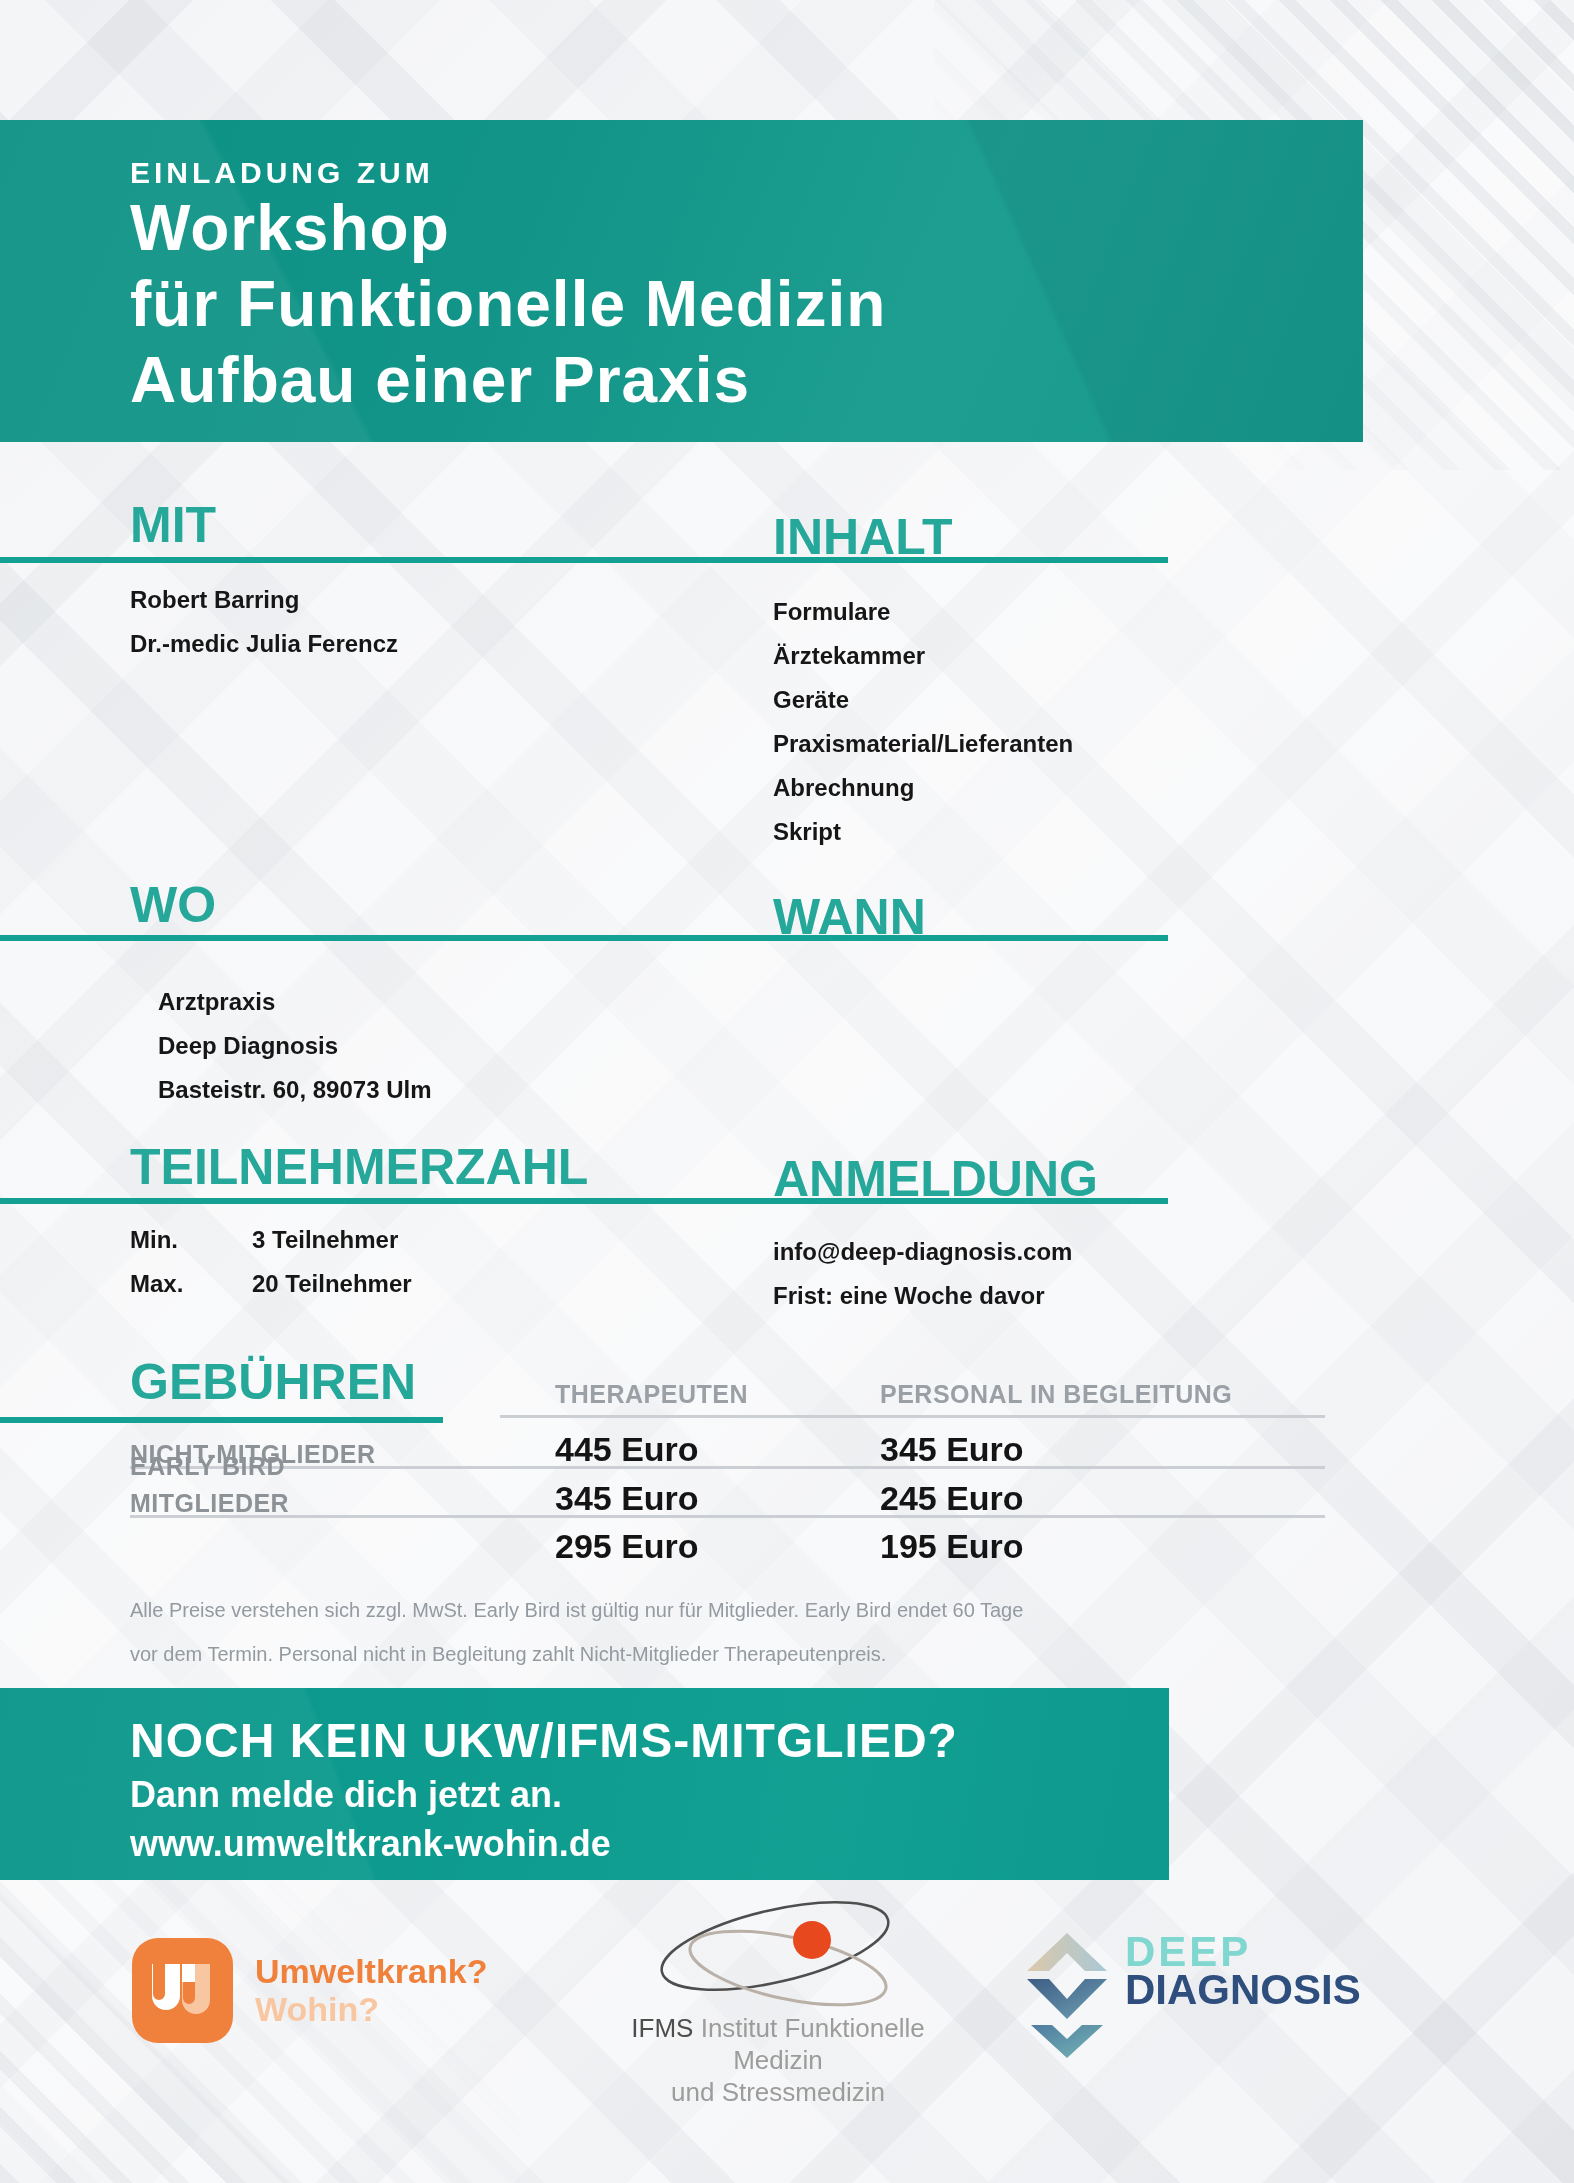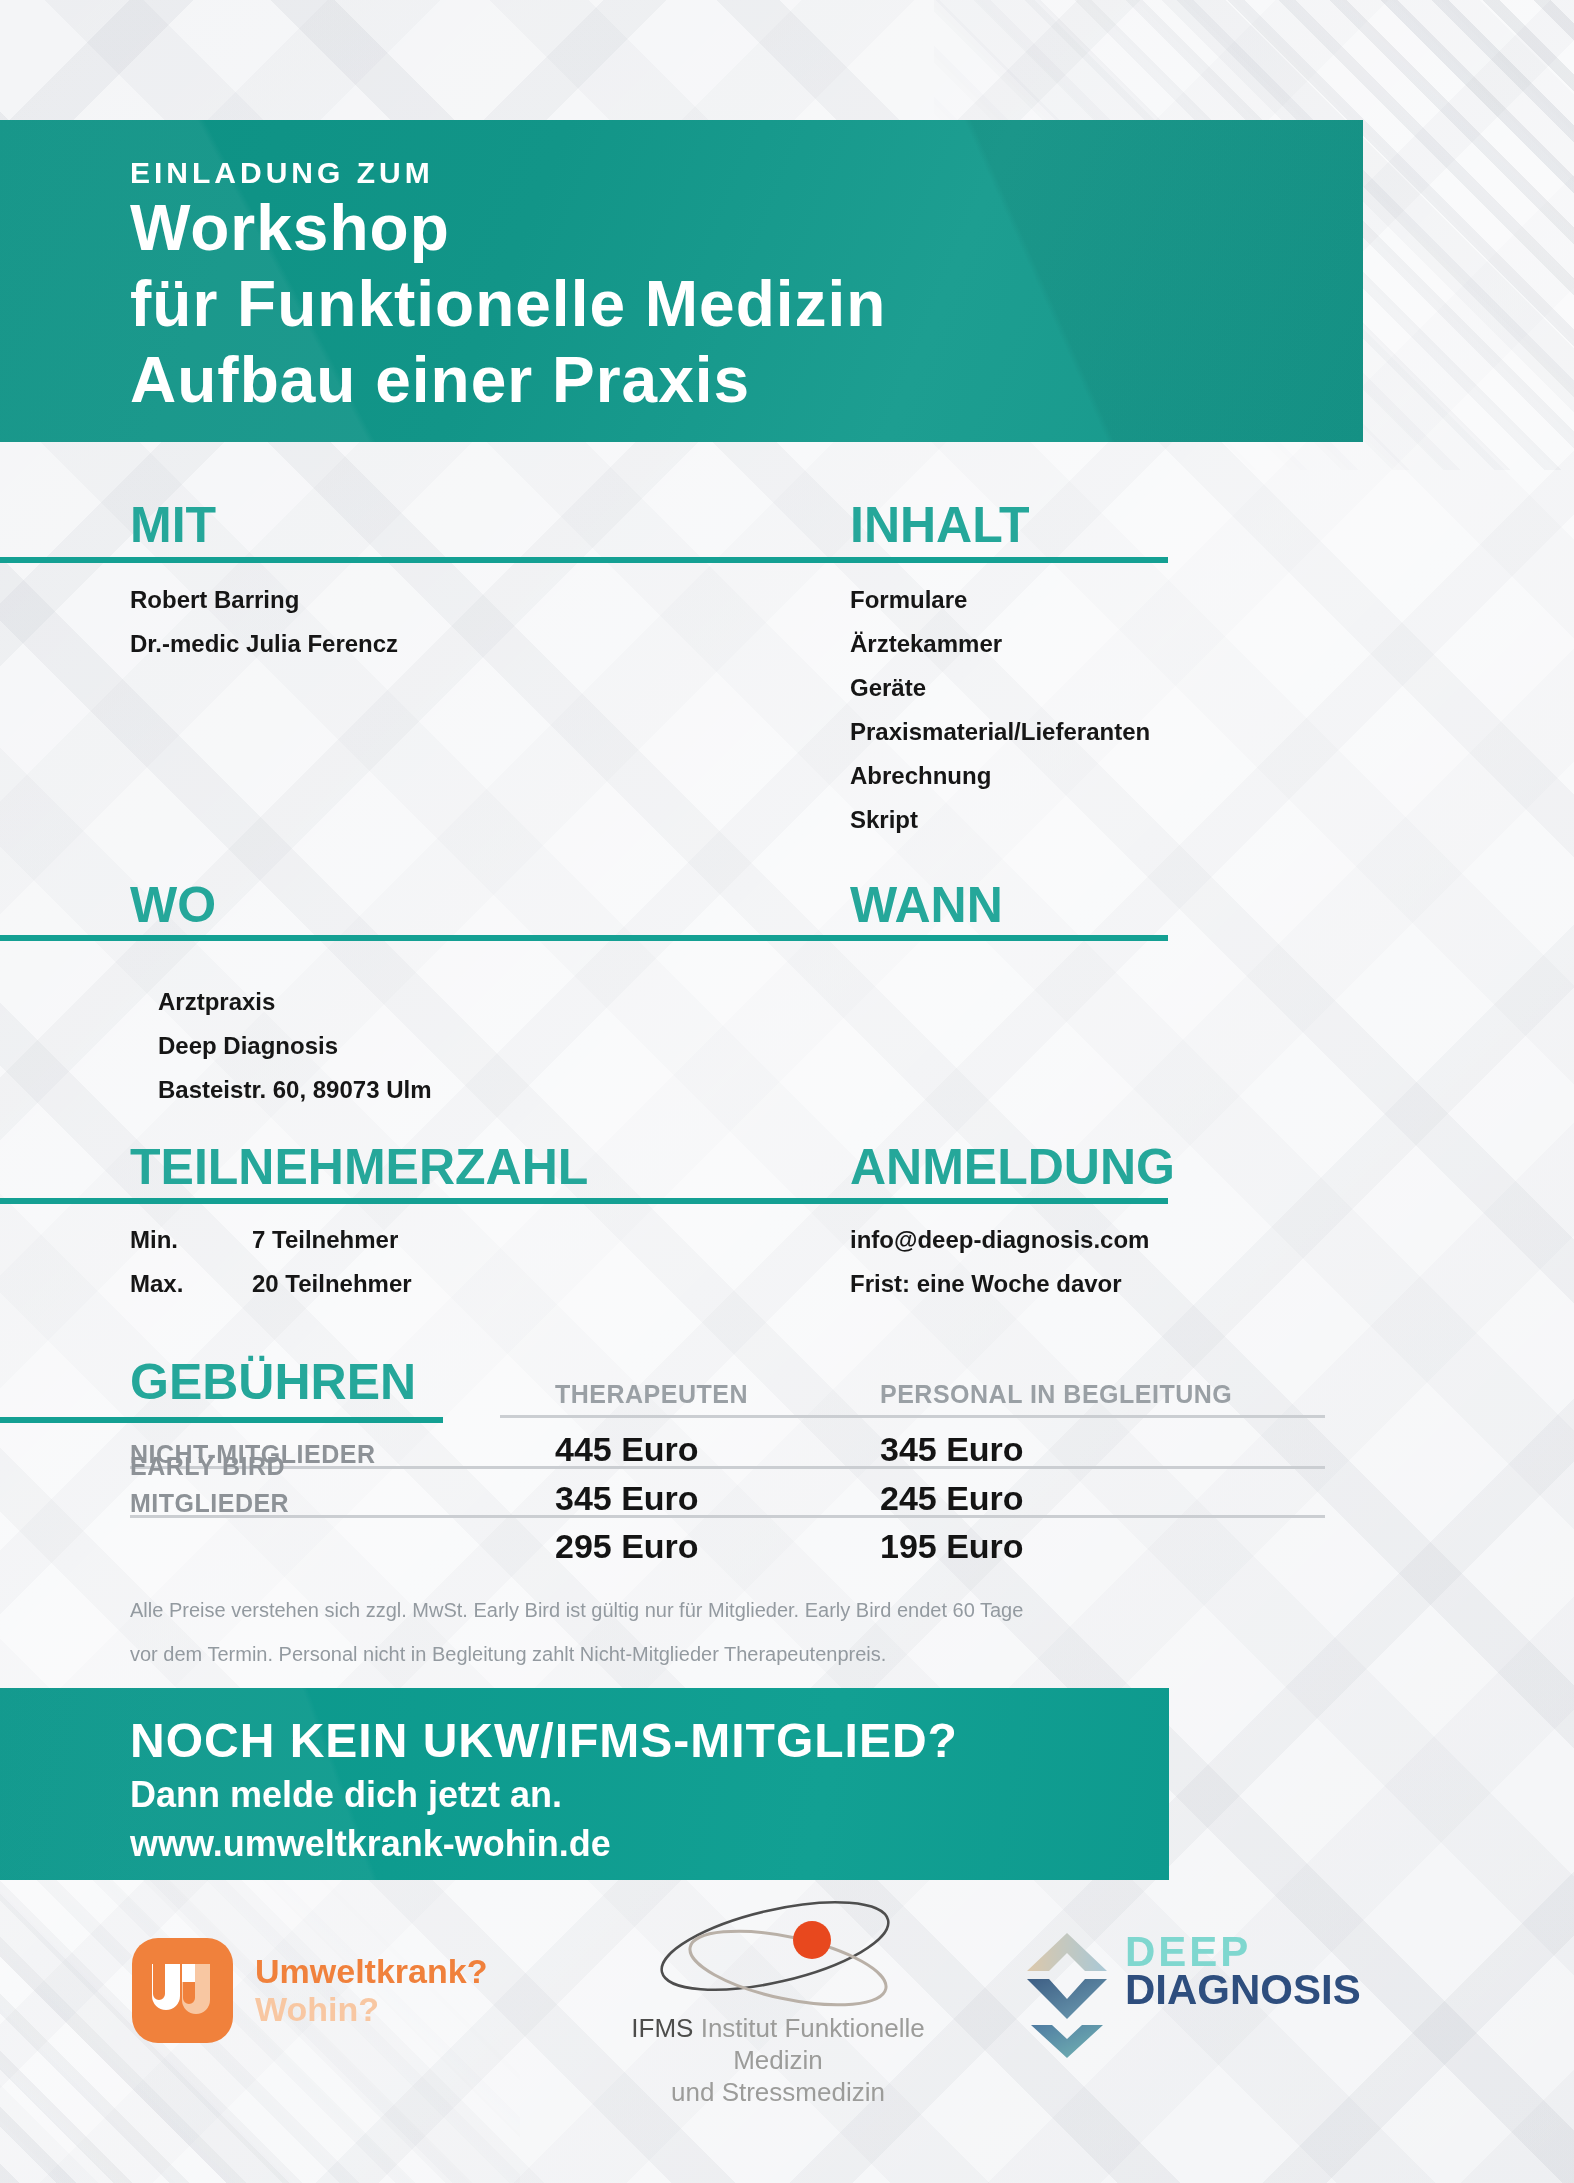--- a/index.html
+++ b/index.html
@@ -61,21 +61,21 @@
     position:absolute; font-size:50px; font-weight:700; line-height:50px;
     color:#25a79a; letter-spacing:0px; white-space:nowrap;
   }
   .rule { position:absolute; left:0; height:6px; background:#14a093; }
   .rule-1 { top:557px;  width:1168px; }
   .rule-2 { top:935px;  width:1168px; }
   .rule-3 { top:1198px; width:1168px; }
   .rule-4 { top:1417px; width:443px; }
 
   .col-left  { left:130px; }
-  .col-right { left:850px; }
+  .col-right { left:773px;margin-top:12px; }
 
   .body-lines {
     position:absolute; font-size:24px; font-weight:700; line-height:44px;
     color:#161616; white-space:nowrap;
   }
   .kv-row .kv-label { display:inline-block; width:122px; }
 
   
   .fee-colhead {
     position:absolute; font-size:25px; font-weight:700; color:#9aa0a5;
@@ -168,21 +168,21 @@
     <div>Deep Diagnosis</div>
     <div>Basteistr. 60, 89073 Ulm</div>
   </div>
 
   <h2 class="sec-heading col-left" style="top:1142px;">TEILNEHMERZAHL</h2>
   <h2 class="sec-heading col-right" style="top:1142px;">ANMELDUNG</h2>
   <div class="rule rule-3"></div>
 
   <div class="body-lines col-left" style="top:1218px;">
     <div class="kv-row">
-      <span class="kv-label">Min.</span><span>7 Teilnehmer</span>
+      <span class="kv-label">Min.</span><span>3 Teilnehmer</span>
     </div>
     <div class="kv-row">
       <span class="kv-label">Max.</span><span>20 Teilnehmer</span>
     </div>
   </div>
   <div class="body-lines col-right" style="top:1218px;">
     <div>info@deep-diagnosis.com</div>
     <div>Frist: eine Woche davor</div>
   </div>
 

